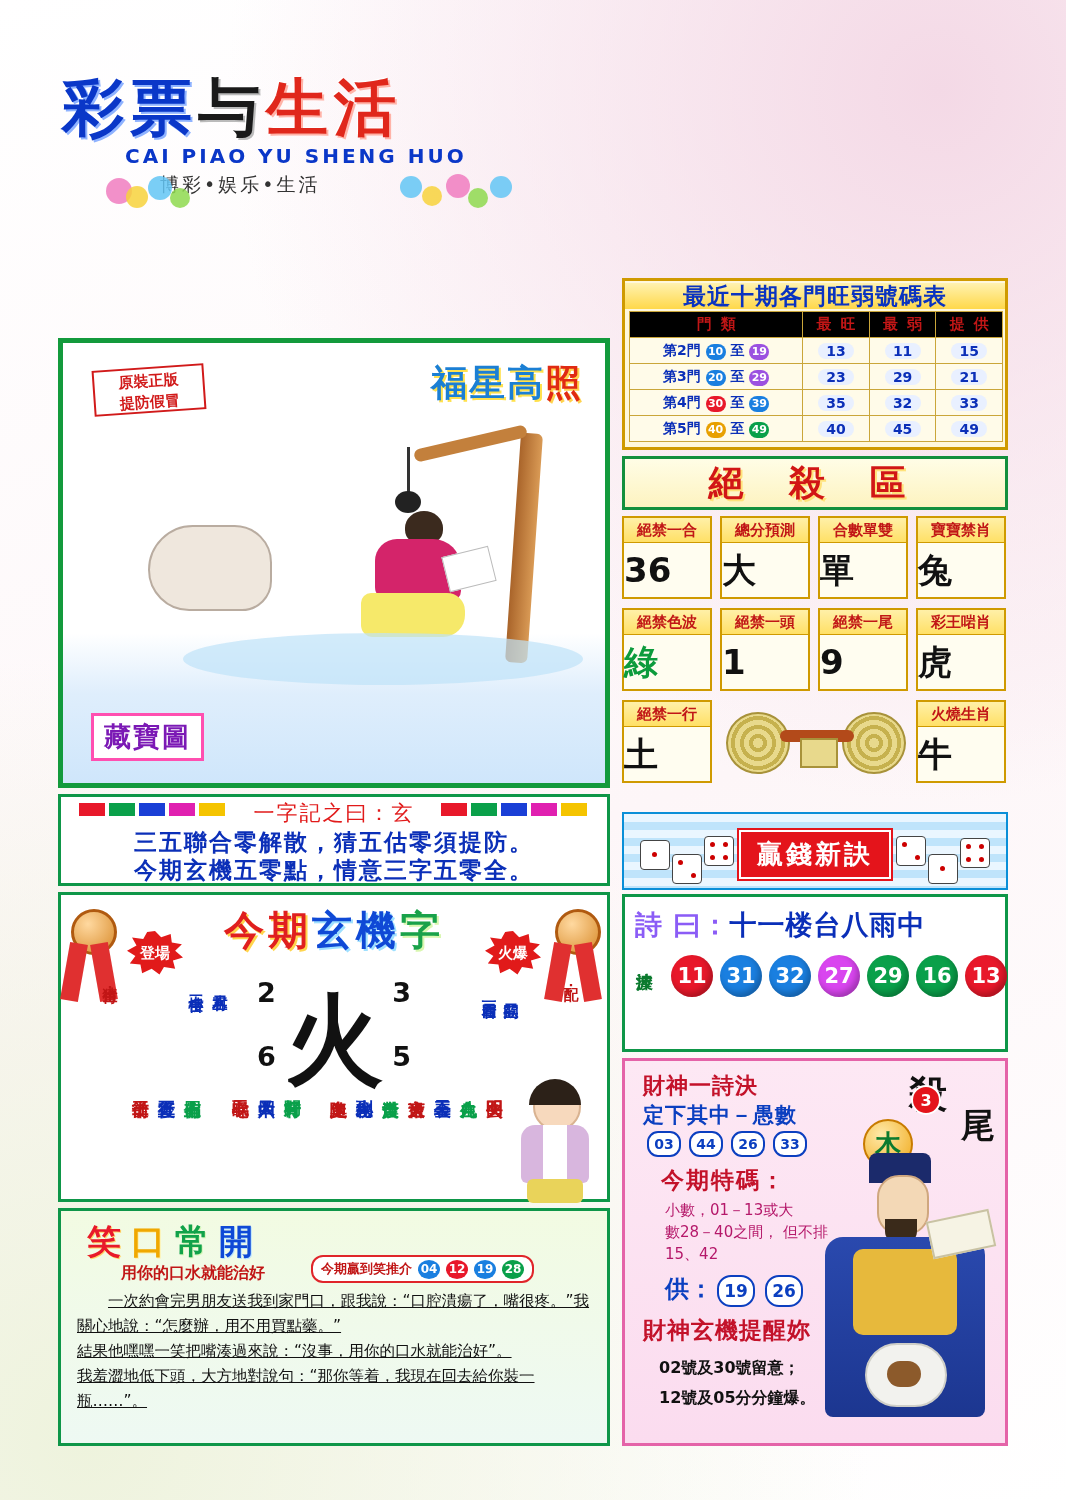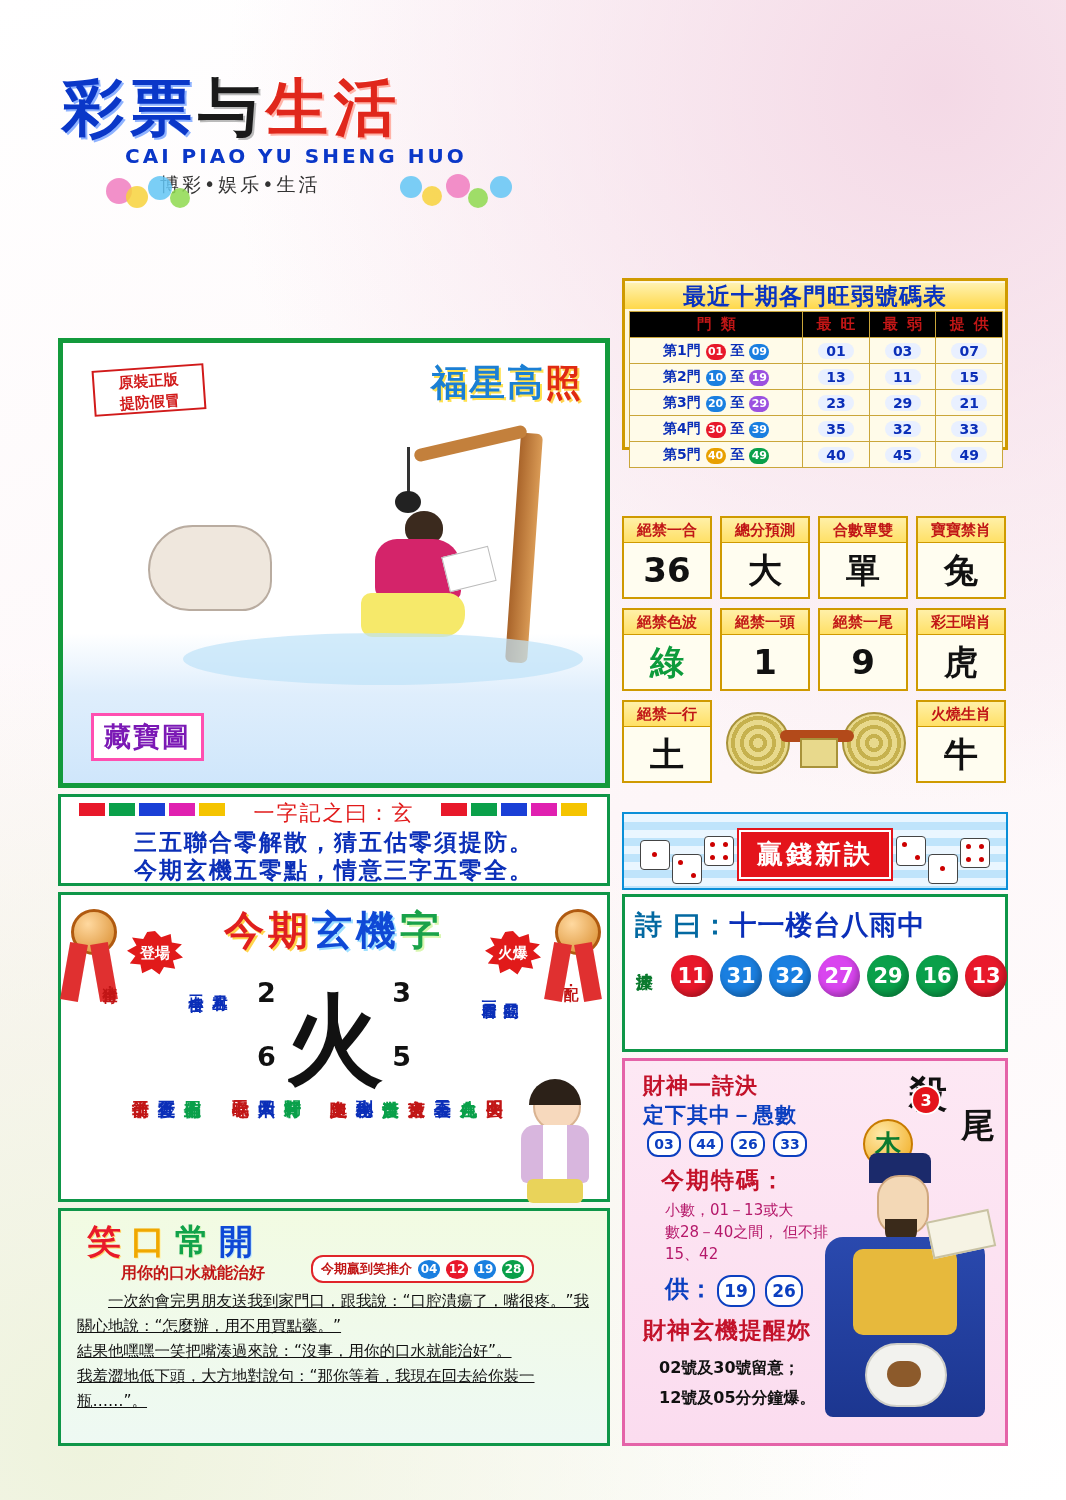--- a/index.html
+++ b/index.html
@@ -160,21 +160,21 @@
   .jsq-title span{font-size:36px;font-weight:bold;color:#d11616;letter-spacing:16px;text-shadow:2px 2px 0 #ffe27a;}
   .grid{left:622px;top:516px;width:386px;height:282px;}
   .cellbox{
     position:absolute;width:90px;box-sizing:border-box;border:2px solid #cf9a00;background:#fffdf0;
   }
   .cellbox .hd{
     height:24px;line-height:24px;text-align:center;font-size:15px;font-weight:bold;color:#c11616;
     background:linear-gradient(#fff0a8,#ffe066);border-bottom:1px solid #cf9a00;
   }
   .cellbox .vl{
-    height:54px;line-height:54px;text-align:center;font-size:34px;font-weight:bold;color:#111;
+    height:54px;line-height:54px;text-align:left;font-size:34px;font-weight:bold;color:#111;
   }
   .green-v{color:#0d9b3c !important;}
   
   .dice{
     left:622px;top:812px;width:386px;height:78px;border:2px solid #0a8fd8;
     background:repeating-linear-gradient(180deg,#eaf6ff 0 8px,#bfe4fb 8px 16px);
   }
   .dice .flag{
     position:absolute;left:50%;top:16px;transform:translateX(-50%);
     background:#e4141b;color:#fff;font-size:26px;font-weight:bold;letter-spacing:3px;
@@ -183,21 +183,21 @@
   .die{position:absolute;width:28px;height:28px;background:#fff;border:1px solid #444;border-radius:4px;}
   .die b{position:absolute;width:5px;height:5px;background:#c00;border-radius:50%;}
   
   .shiyue{
     left:622px;top:894px;width:386px;height:158px;border:3px solid #0e9648;background:#fff;
   }
   .sy-line{
     position:absolute;left:10px;top:10px;right:10px;font-size:27px;font-weight:bold;color:#0a2fb8;
     letter-spacing:1px;white-space:nowrap;
   }
-  .sy-line .rd{color:#0369a1;}
+  .sy-line .rd{color:#8b5cf6;}
   .bangbo{
     position:absolute;left:10px;top:62px;writing-mode:vertical-rl;text-orientation:upright;
     font-size:17px;font-weight:bold;color:#0b7a2e;line-height:20px;
   }
   .balls{position:absolute;left:46px;top:58px;display:flex;gap:7px;}
   .ball{
     width:42px;height:42px;border-radius:50%;color:#fff;font-size:21px;font-weight:bold;
     display:flex;align-items:center;justify-content:center;
     box-shadow:inset -3px -4px 6px rgba(0,0,0,.25);
   }
@@ -380,29 +380,20 @@
 
   <div class="box table-box">
     <div class="tb-title">最近十期各門旺弱號碼表</div>
     <table class="mt">
       <tbody>
           <tr>
         <th>門 類</th>
         <th>最 旺</th>
         <th>最 弱</th>
         <th>提 供</th>
-      </tr>
-      <tr>
-        <td><span>第1門</span>
-          <span class="mini" style="background:#e8182a">01</span>
-          <span>至</span>
-          <span class="mini" style="background:#1a7fe0">09</span></td>
-        <td><span class="cellnum">01</span></td>
-        <td><span class="cellnum">03</span></td>
-        <td><span class="cellnum">07</span></td>
       </tr>
       <tr>
         <td><span>第2門</span>
           <span class="mini" style="background:#1a7fe0">10</span>
           <span>至</span>
           <span class="mini" style="background:#9b51e0">19</span></td>
         <td><span class="cellnum">13</span></td>
         <td><span class="cellnum">11</span></td>
         <td><span class="cellnum">15</span></td>
       </tr>
@@ -430,20 +421,23 @@
           <span>至</span>
           <span class="mini" style="background:#0aa04a">49</span></td>
         <td><span class="cellnum">40</span></td>
         <td><span class="cellnum">45</span></td>
         <td><span class="cellnum">49</span></td>
       </tr>
     </tbody>
       </table>
   </div>
 
+  <div class="box jsq-title">
+    <span>絕 殺 區</span>
+  </div>
 
   <div class="box grid">
     <div class="cellbox" style="left:0;top:0;">
       <div class="hd">絕禁一合</div>
       <div class="vl">36</div>
     </div>
     <div class="cellbox" style="left:98px;top:0;">
       <div class="hd">總分預測</div>
       <div class="vl">大</div>
     </div>

